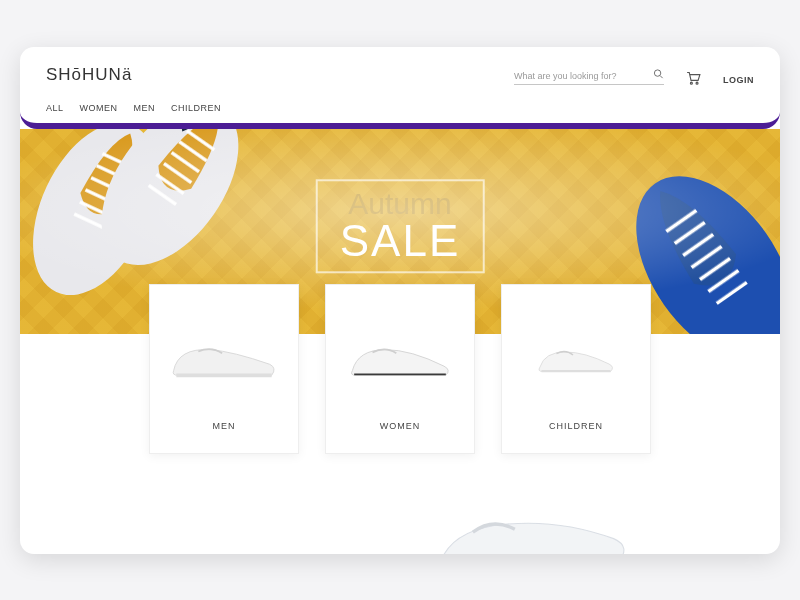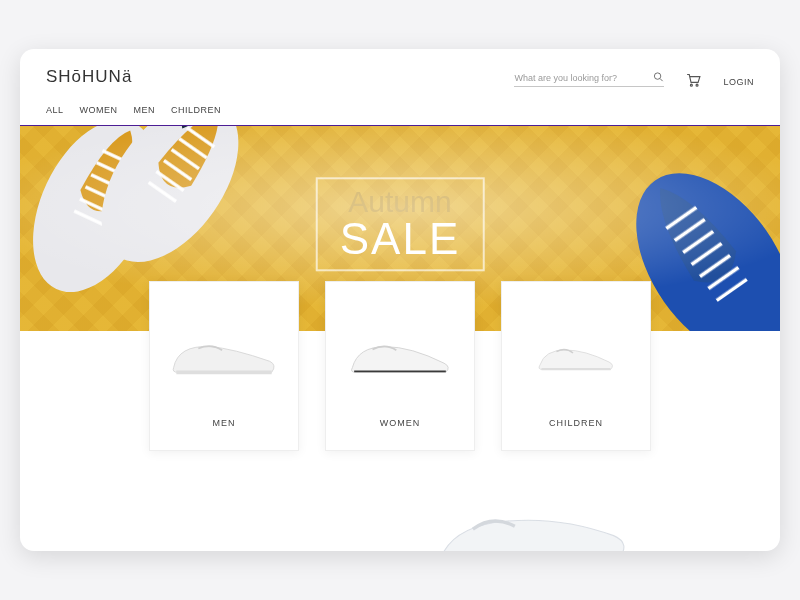--- a/index.html
+++ b/index.html
@@ -15,21 +15,22 @@
   .app-window {
     width: 760px;
     background: #fff;
     border-radius: 14px;
     box-shadow: 0 6px 24px rgba(0,0,0,0.12);
     overflow: hidden;
   }
   
   .header {
     padding: 18px 26px 10px;
-    border-bottom: 1px solid #4c1d95;
+    border-bottom: 6px solid #4c1d95;
+    border-radius: 17px;
   }
   .header-top {
     display: flex;
     align-items: center;
     justify-content: space-between;
   }
   .logo {
     font-size: 17px;
     letter-spacing: 1px;
     color: #333;
@@ -47,21 +48,21 @@
     color: #888;
     width: 100%;
     background: transparent;
     padding: 3px 16px 3px 0;
   }
   .search-input::placeholder { color: #9a9a9a; }
   .search-icon {
     position: absolute; right: 0; top: 50%; transform: translateY(-50%);
   }
   .cart-icon svg, .search-icon svg { display: block; }
-  .login-link { font-size: 9px; letter-spacing: 0.5px; color: #444; font-weight: 400; cursor: pointer; }
+  .login-link { font-size: 9px; letter-spacing: 0.5px; color: #444; font-weight: 700; cursor: pointer; }
   .nav-cats { display: flex; gap: 16px; padding-top: 18px; }
   .nav-cat { font-size: 9px; letter-spacing: 0.5px; color: #444; cursor: pointer; }
   
   .banner {
     position: relative;
     height: 205px;
     background: repeating-linear-gradient(45deg,#f2d876 0 14px,#edd06a 14px 28px),
                 repeating-linear-gradient(-45deg,#f2d876 0 14px,#edd06a 14px 28px);
     background-blend-mode: multiply;
     overflow: hidden;

